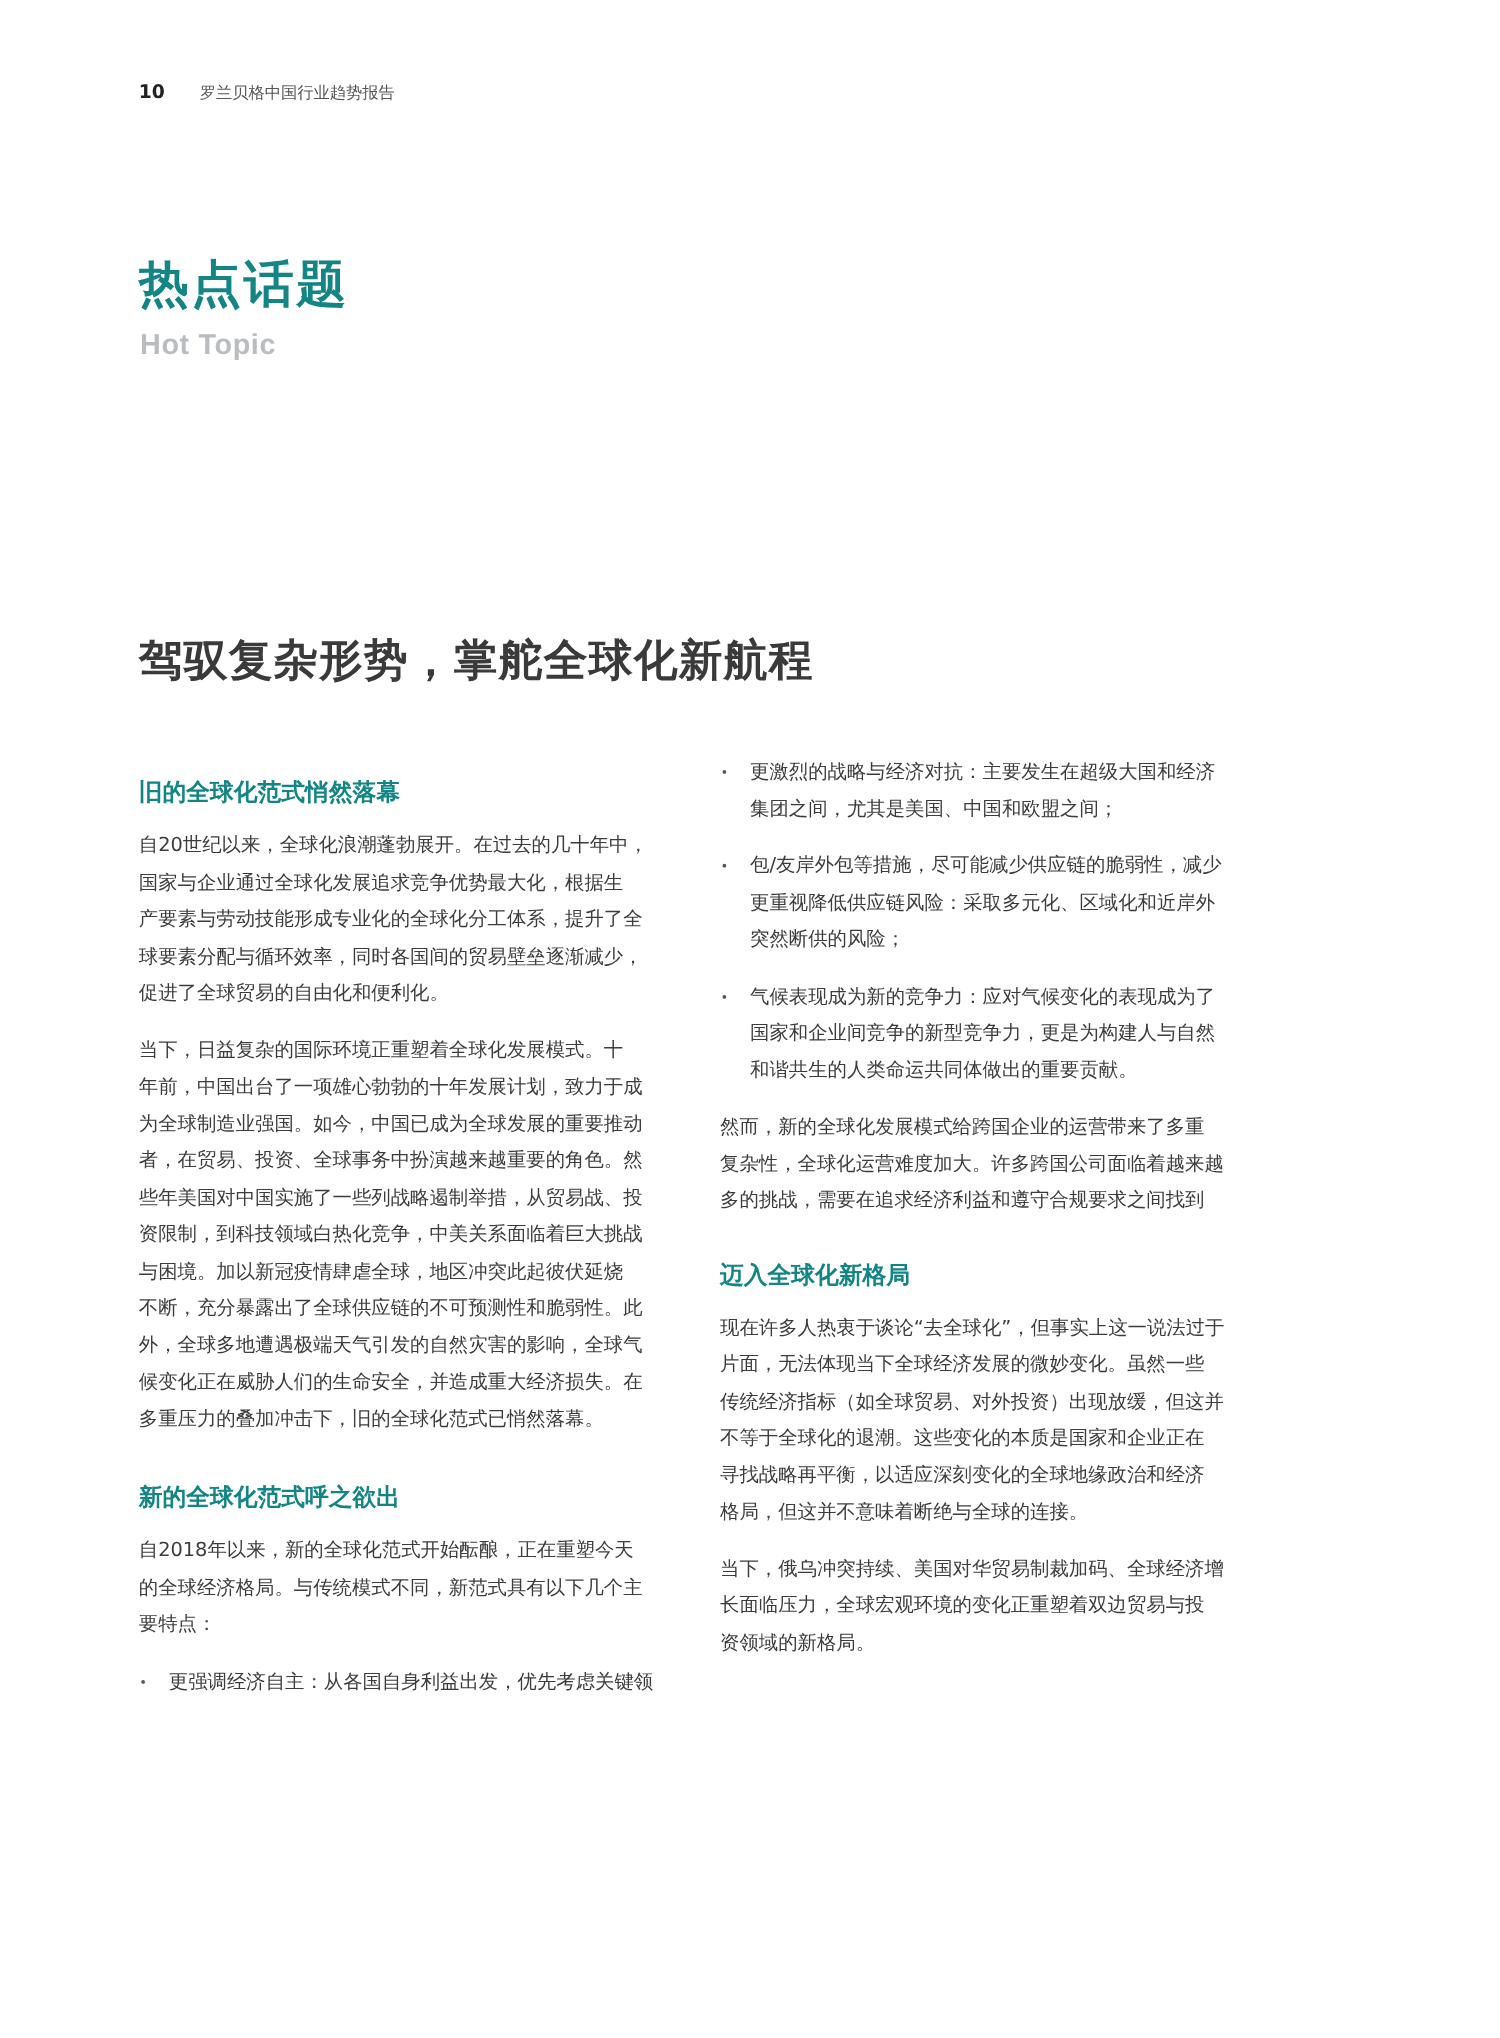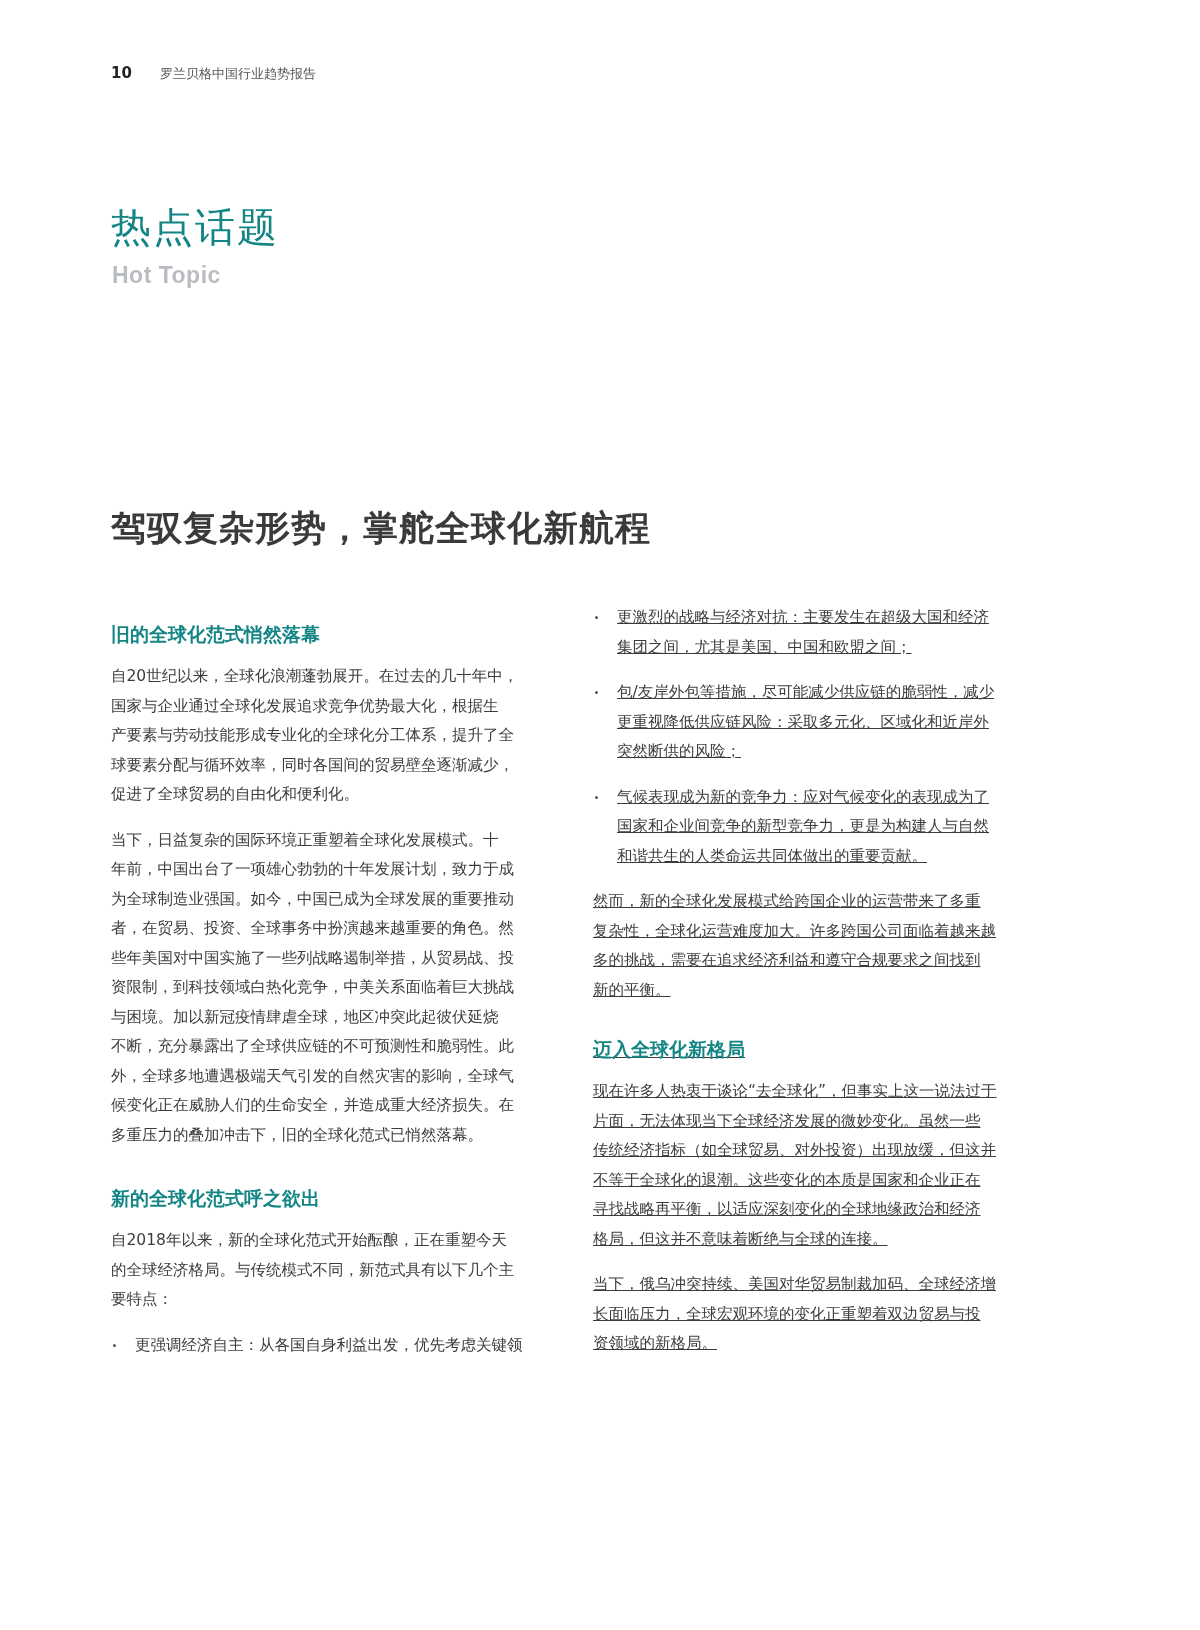--- a/index.html
+++ b/index.html
@@ -9,34 +9,34 @@
       color: #3c3c3c;
     }
     .header {
       position: absolute; left: 111px; top: 64px;
       display: flex; align-items: baseline; gap: 28px;
       font-size: 13px; color: #555;
     }
     .header .page-no { font-weight: bold; font-size: 15px; color: #222; }
     .section-title-cn {
       position: absolute; left: 111px; top: 200px;
-      font-size: 40px; font-weight: normal; color: #138585; letter-spacing: 2px;
+      font-size: 40px; font-weight: bold; color: #138585; letter-spacing: 2px;
     }
     .section-title-en {
       position: absolute; left: 112px; top: 262px;
       font-size: 23px; font-weight: bold; color: #b9bcc0;
       font-family: "Liberation Sans", sans-serif; letter-spacing: 0.5px;
     }
     .article-title {
       position: absolute; left: 111px; top: 505px;
       font-size: 35px; font-weight: bold; color: #3a3a3a; letter-spacing: 1px;
     }
     .col { position: absolute; width: 470px; }
     .col-left { left: 111px; top: 620px; }
-    .col-right { left: 593px; top: 620px; text-decoration: underline; }
+    .col-right { left: 576px; top: 620px; }
     .h2 {
       font-size: 19px; font-weight: bold; color: #138585;
       margin: 0; line-height: 28px;
     }
     .h3 {
       font-size: 15.5px; font-weight: bold; color: #2c2c2c;
       line-height: 30px; margin: 0;
     }
     .line { font-size: 15.5px; line-height: 29.5px; white-space: nowrap; color: #3c3c3c; }
     .para { margin: 0; }
@@ -124,21 +124,20 @@
         <div class="line">气候表现成为新的竞争力：应对气候变化的表现成为了</div>
         <div class="line">国家和企业间竞争的新型竞争力，更是为构建人与自然</div>
         <div class="line">和谐共生的人类命运共同体做出的重要贡献。</div>
       </div>
   </div>
   <div style="height:16px"></div>
   <div class="para">
       <div class="line">然而，新的全球化发展模式给跨国企业的运营带来了多重</div>
       <div class="line">复杂性，全球化运营难度加大。许多跨国公司面临着越来越</div>
       <div class="line">多的挑战，需要在追求经济利益和遵守合规要求之间找到</div>
-      <div class="line">新的平衡。</div>
     </div>
   <div style="height:30px"></div>
   <h2 class="h2">迈入全球化新格局</h2>
   <div style="height:14px"></div>
   <div class="para">
       <div class="line">现在许多人热衷于谈论“去全球化”，但事实上这一说法过于</div>
       <div class="line">片面，无法体现当下全球经济发展的微妙变化。虽然一些</div>
       <div class="line">传统经济指标（如全球贸易、对外投资）出现放缓，但这并</div>
       <div class="line">不等于全球化的退潮。这些变化的本质是国家和企业正在</div>
       <div class="line">寻找战略再平衡，以适应深刻变化的全球地缘政治和经济</div>

